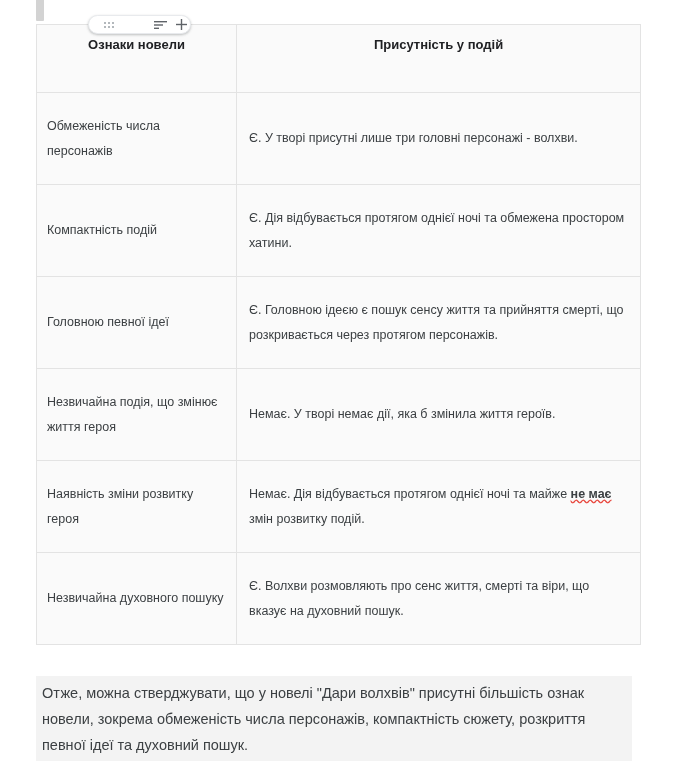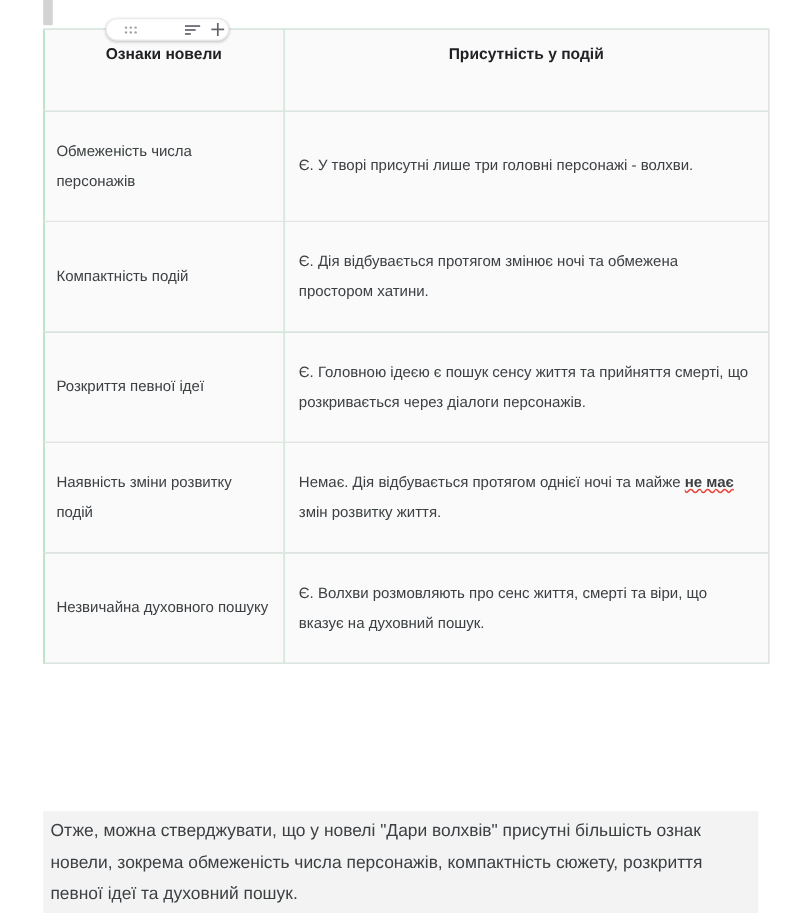--- a/index.html
+++ b/index.html
@@ -79,21 +79,21 @@
   }
 
   
   .doc-table {
     position: absolute;
     left: 36px;
     top: 24px;
     width: 604px;
     border-collapse: collapse;
     table-layout: fixed;
-    background: #22c55e;
+    background: #bef264;
   }
   .doc-table col.c1 { width: 200px; }
   .doc-table col.c2 { width: 404px; }
 
   .doc-table th,
   .doc-table td {
     border: 1px solid #e3e3e3;
     vertical-align: middle;
     background: #fafafa;
     padding: 10px 12px;
@@ -186,29 +186,33 @@
         <th>Присутність у подій</th>
       </tr>
     </thead>
     <tbody>
       <tr>
         <td class="col-feature">Обмеженість числа персонажів</td>
         <td class="col-presence">Є. У творі присутні лише три головні персонажі - волхви.</td>
       </tr>
       <tr>
         <td class="col-feature">Компактність подій</td>
-        <td class="col-presence">Є. Дія відбувається протягом змінює ночі та обмежена простором хатини.</td>
-      </tr>
-      <tr>
-        <td class="col-feature">Розкриття певної ідеї</td>
-        <td class="col-presence">Є. Головною ідеєю є пошук сенсу життя та прийняття смерті, що розкривається через діалоги персонажів.</td>
-      </tr>
-      <tr>
-        <td class="col-feature">Наявність зміни розвитку подій</td>
-        <td class="col-presence"><span>Немає. Дія відбувається протягом однієї ночі та майже </span><span class="spell">не має</span><span> змін розвитку життя.</span></td>
+        <td class="col-presence">Є. Дія відбувається протягом однієї ночі та обмежена простором хатини.</td>
+      </tr>
+      <tr>
+        <td class="col-feature">Головною певної ідеї</td>
+        <td class="col-presence">Є. Головною ідеєю є пошук сенсу життя та прийняття смерті, що розкривається через протягом персонажів.</td>
+      </tr>
+      <tr>
+        <td class="col-feature">Незвичайна подія, що змінює життя героя</td>
+        <td class="col-presence">Немає. У творі немає дії, яка б змінила життя героїв.</td>
+      </tr>
+      <tr>
+        <td class="col-feature">Наявність зміни розвитку героя</td>
+        <td class="col-presence"><span>Немає. Дія відбувається протягом однієї ночі та майже </span><span class="spell">не має</span><span> змін розвитку подій.</span></td>
       </tr>
       <tr>
         <td class="col-feature">Незвичайна духовного пошуку</td>
         <td class="col-presence">Є. Волхви розмовляють про сенс життя, смерті та віри, що вказує на духовний пошук.</td>
       </tr>
     </tbody>
   </table>
 
   <p class="conclusion">Отже, можна стверджувати, що у новелі "Дари волхвів" присутні більшість ознак новели, зокрема обмеженість числа персонажів, компактність сюжету, розкриття певної ідеї та духовний пошук.</p>
 

